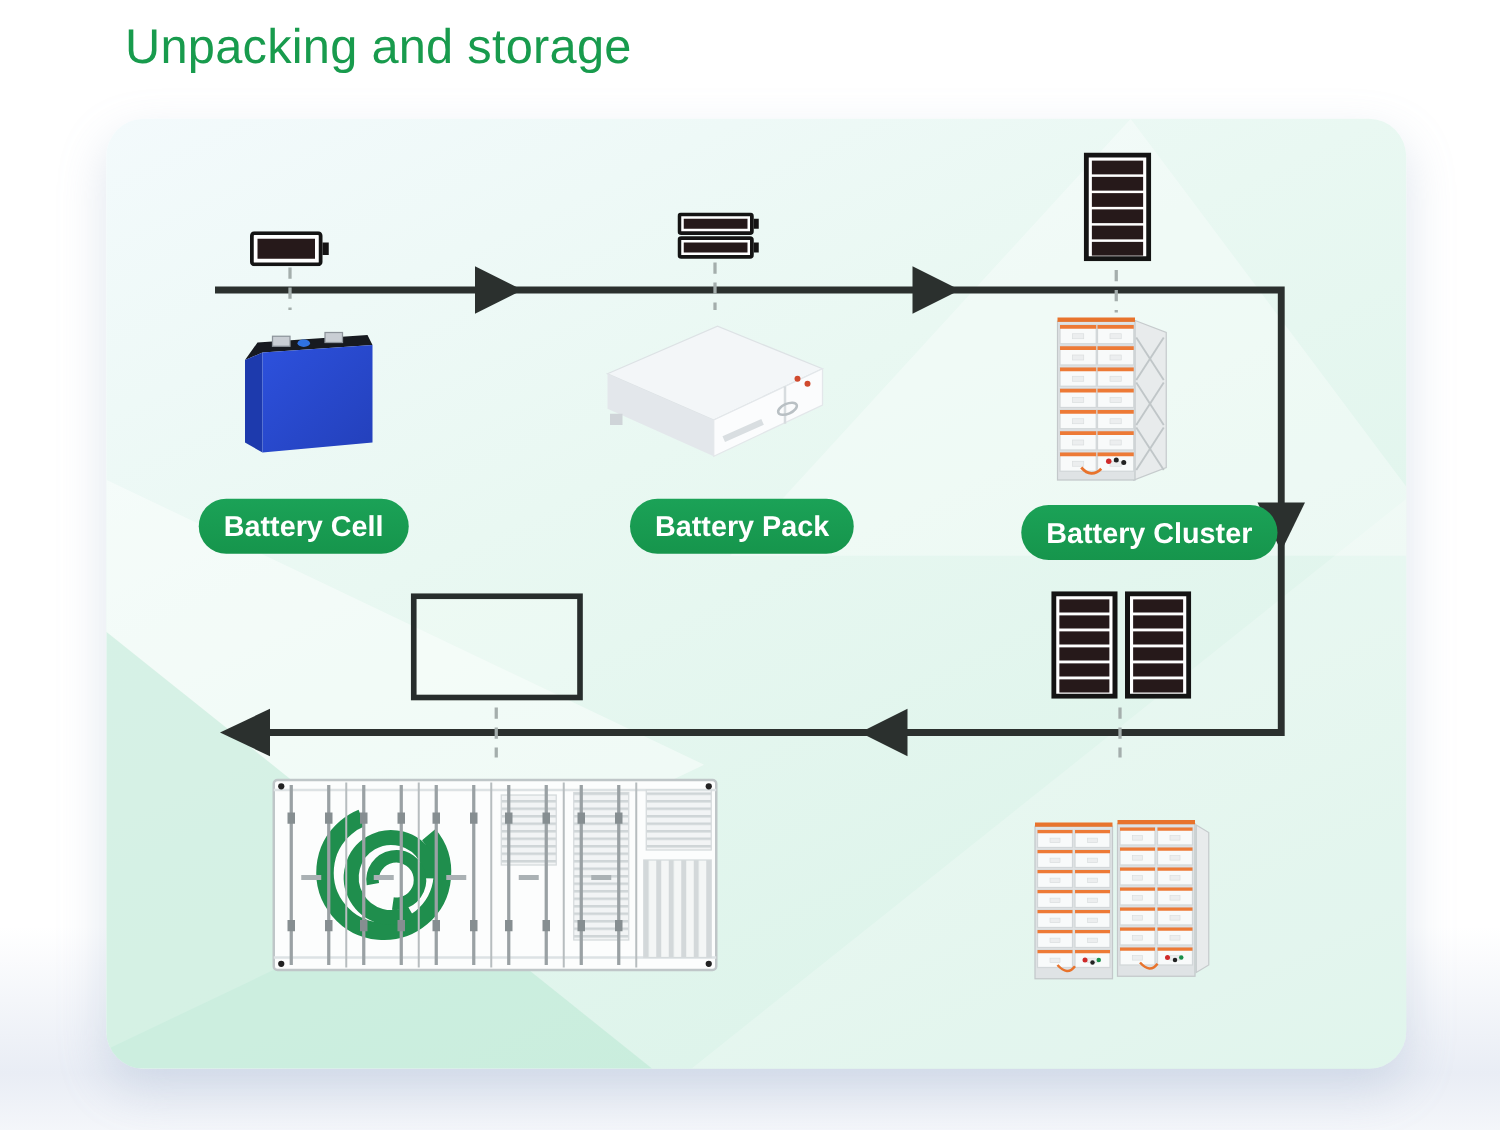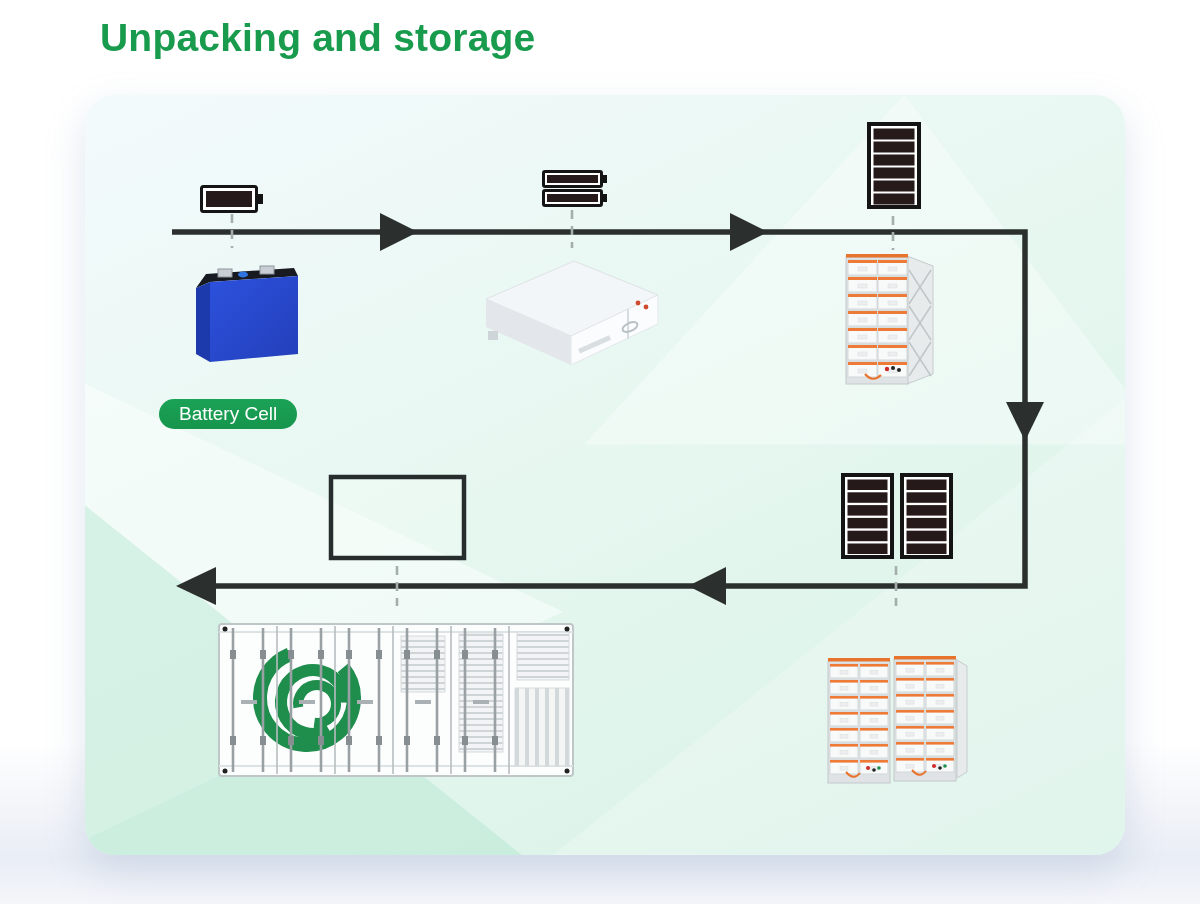--- a/index.html
+++ b/index.html
@@ -7,21 +7,21 @@
   body {
     font-family: "Liberation Sans", sans-serif;
     background:#ffffff;
   }
   .canvas {
     position:relative; width:1200px; height:904px; overflow:hidden;
     background: linear-gradient(180deg,#ffffff 0%,#ffffff 82%,#e9edf5 95%,#f4f6fa 100%);
   }
   .page-title {
     position:absolute; left:100px; top:16px;
-    font-size:39px; font-weight:700; letter-spacing:0.2px;
+    font-size:39px; font-weight:400; letter-spacing:0.2px;
     color:#189b4d;
   }
   .card {
     position:absolute; left:85px; top:95px; width:1040px; height:760px;
     border-radius:30px; overflow:hidden;
     background: linear-gradient(155deg,#f3fafc 0%, #e9f8f2 38%, #d8f2e7 100%);
     box-shadow: 0 16px 38px rgba(140,160,195,0.28);
   }
   .tri { position:absolute; pointer-events:none; }
   .tri-1 { left:0; top:38%; width:46%; height:60%;
@@ -32,23 +32,23 @@
     clip-path:polygon(0 100%, 55% 0, 100% 100%); }
   .tri-3 { left:0; bottom:0; width:42%; height:46%;
     background:rgba(168,226,200,0.38);
     clip-path:polygon(0 0, 100% 100%, 0 100%); }
   .tri-4 { right:0; bottom:0; width:55%; height:60%;
     background:rgba(255,255,255,0.22);
     clip-path:polygon(100% 0, 100% 100%, 0 100%); }
   .flow-svg { position:absolute; left:0; top:0; width:1200px; height:904px; pointer-events:none; }
   .node-img { position:absolute; }
   .pill {
-    position:absolute; height:30px; border-radius:999px;
+    position:absolute; height:44px; border-radius:999px;
     background:linear-gradient(180deg,#1ba257 0%,#16954c 100%);
-    color:#ffffff; font-size:19px; font-weight:400;
+    color:#ffffff; font-size:23px; font-weight:700;
     display:flex; align-items:center; justify-content:center;
     padding:0 20px; white-space:nowrap;
   }
   .icon { position:absolute; }
 </style>
 </head>
 <body>
 
 <div class="canvas">
 
@@ -314,14 +314,16 @@
 
     <g fill="#222222">
       <circle cx="10" cy="13" r="2.5"></circle>
         <circle cx="352" cy="13" r="2.5"></circle>
       <circle cx="10" cy="155" r="2.5"></circle>
         <circle cx="352" cy="155" r="2.5"></circle>
     </g>
   </svg>
 
   <div class="pill" style="left:159px;top:399px">Battery Cell</div>
+  <div class="pill" style="left:504px;top:399px">Battery Pack</div>
+  <div class="pill" style="left:817px;top:404px">Battery Cluster</div>
 
 </div>
 
 </body></html>

